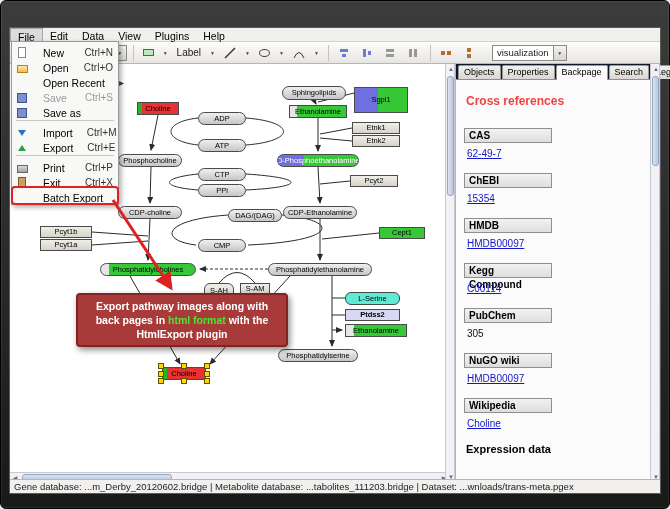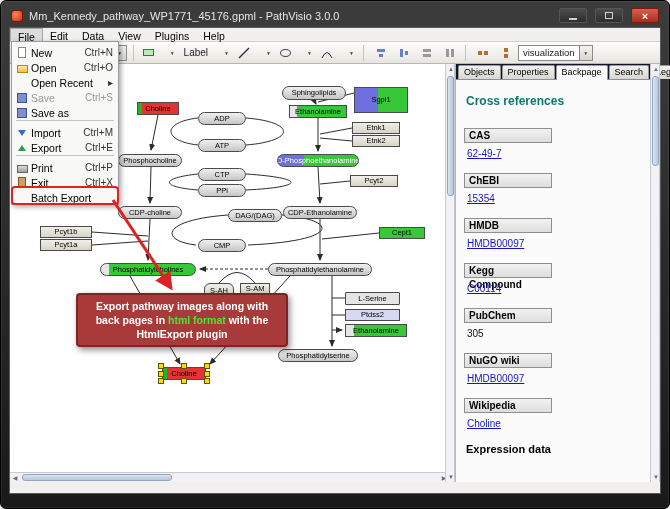--- a/index.html
+++ b/index.html
@@ -11,21 +11,21 @@
 .title-text{flex:1;overflow:hidden;white-space:nowrap;text-overflow:ellipsis}
 .winbtn{width:28px;height:15px;display:flex;align-items:center;justify-content:center;border:1px solid #555;background:linear-gradient(180deg,#4c4c4c,#2e2e2e);margin-left:2px;border-radius:2px;cursor:default}
 .winbtn .min-glyph{width:8px;height:2px;background:#d0d0d0;margin-top:6px}
 .winbtn .max-glyph{width:8px;height:7px;border:1px solid #d0d0d0}
 .winbtn.close{background:linear-gradient(180deg,#d9604f,#a72c1d);border-color:#7d190d;color:#fff;font-size:11px;font-weight:bold}
 .client{position:absolute;left:8px;top:26px;right:8px;bottom:14px;background:#f1f0ee;border:1px solid #5a5a5a}
 .menubar{position:absolute;left:0;top:0;right:0;height:14px;background:#f1f0ee;border-bottom:1px solid #d3d1cc;display:flex;align-items:stretch;font-size:10.5px}
 .mb-item{padding:8px 7px;display:flex;align-items:center}
 .mb-item.open{background:#dcdcdc;border:1px solid #a8a8a8;border-bottom:none}
 .toolbar{position:absolute;left:0;top:14px;right:0;height:22px;background:linear-gradient(180deg,#fdfdfc,#e7e5e1);border-bottom:1px solid #b9b6b0;display:flex;align-items:center;gap:3px;padding:0 5px;font-size:10px;color:#222}
-.tbtn{height:18px;min-width:20px;display:flex;align-items:center;justify-content:flex-end;gap:16px;border:1px solid transparent;border-radius:2px;padding:0 2px}
+.tbtn{height:18px;min-width:20px;display:flex;align-items:center;justify-content:space-between;gap:9px;border:1px solid transparent;border-radius:2px;padding:0 2px}
 .tsep{width:1px;height:16px;background:#c6c3bd;margin:0 3px}
 .caret{font-size:5px;color:#444}
 .combo{display:flex;align-items:center;height:16px;background:#fff;border:1px solid #8a8a8a}
 .combo .combo-text{padding:0 4px;font-size:9.5px;min-width:30px}
 .combo .combo-btn{width:13px;height:100%;background:linear-gradient(180deg,#f4f3f1,#d8d5cf);border-left:1px solid #8a8a8a;display:flex;align-items:center;justify-content:center}
 .icon-page{width:10px;height:12px;background:#fff;border:1px solid #777;position:relative}
 .icon-page:after{content:"";position:absolute;right:-1px;top:-1px;border:3px solid transparent;border-top-color:#d8d5cf;border-right-color:#d8d5cf}
 .icon-greenrect{width:11px;height:7px;background:#bfe8bf;border:1px solid #2e7d2e}
 .icon-oval{width:11px;height:8px;border:1px solid #444;border-radius:50%}
 .mini-svg{display:block}
@@ -35,44 +35,44 @@
 .canvas svg.edges{position:absolute;left:0;top:0;z-index:1}
 .nd{position:absolute;display:flex;align-items:center;justify-content:center;font-size:7.5px;line-height:1;border:1px solid #4a4a4a;background:#dcdcdc;color:#000;white-space:nowrap;z-index:2;overflow:hidden}
 .nd.met{border-radius:7px;background:linear-gradient(180deg,#f0f0f0,#c6c6c6)}
 .nd.gene{background:linear-gradient(180deg,#efeee8,#d7d5c9)}
 .nd.red{background:linear-gradient(90deg,#28b428 0 9%,#e63232 9%)}
 .nd.green{background:linear-gradient(90deg,#e6e6e6 0 13%,#37c837 13%)}
 .nd.greenmet{border-radius:7px;background:linear-gradient(90deg,#e6e6e6 0 9%,#37c837 9%)}
 .nd.bluegreen{border-radius:7px;background:linear-gradient(90deg,#6f6fe0 0 32%,#37c837 32%);color:#fff}
 .nd.genebg{background:linear-gradient(90deg,#6f6fe0 0 45%,#37c837 45%)}
 .nd.genegreen{background:#37c837}
-.nd.lavmet{border-radius:1px;background:#e5e5e5}
+.nd.lavmet{border-radius:6px;background:#5eead4}
 .nd.lavgene{background:#d8d8f4}
 .handle{position:absolute;width:6px;height:6px;background:#ffd800;border:1px solid #5f5200;z-index:4}
 .annotation{position:absolute;left:66px;top:229px;width:212px;height:54px;background:#a93a3a;border:2px solid #7e2424;border-radius:4px;box-shadow:2px 3px 6px rgba(0,0,0,.45);color:#fff;font-size:10.5px;font-weight:bold;display:flex;align-items:center;justify-content:center;text-align:center;padding:3px 8px;z-index:5;line-height:1.35}
 .annotation .hl{color:#46e832}
 .hscroll{position:absolute;left:0;top:408px;width:439px;height:10px;background:#f2f2f6;border-top:1px solid #c8c8cf;display:flex;align-items:center}
 .vscroll{width:10px;background:#f2f2f6;border-left:1px solid #c8c8cf;border-right:1px solid #c8c8cf;position:relative}
 .scroll-thumb-v{position:absolute;left:1px;width:7px;background:linear-gradient(90deg,#dde4f0,#b9c6de);border:1px solid #93a5c4;border-radius:3px}
 .scroll-thumb-h{position:absolute;top:1px;height:7px;background:linear-gradient(180deg,#dde4f0,#b9c6de);border:1px solid #93a5c4;border-radius:3px}
 .scroll-arrow{font-size:6px;color:#5d6b85;width:10px;text-align:center;line-height:10px}
 .sidepanel{width:195px;background:#fbfbfb;border-left:1px solid #b9b6b0;display:flex;flex-direction:column}
 .tabs{height:16px;background:#0f172a;border-bottom:1px solid #8f8f8f;display:flex;align-items:flex-end;padding:1px 2px 0 2px;gap:1px}
 .tab{font-size:9px;padding:1px 5px 2px 5px;background:linear-gradient(180deg,#f2f1ee,#d9d7d2);border:1px solid #9a9a9a;border-bottom:none;border-radius:2px 2px 0 0}
 .tab.active{background:#fbfbfb;position:relative;top:1px;padding-bottom:3px}
 .bp-content{flex:1;padding:10px 8px 0 8px;overflow:hidden}
-.bp-heading{color:#0f766e;font-weight:bold;font-size:12px;margin:4px 0 20px 2px}
+.bp-heading{color:#ef4444;font-weight:bold;font-size:12px;margin:4px 0 20px 2px}
 .bp-section{margin-bottom:12px}
 .bp-header{width:88px;height:15px;line-height:14px;padding:0 4px;background:linear-gradient(180deg,#f2f2f2,#dedede);border:1px solid #8f8f8f;font-size:10px;font-weight:bold}
 .bp-value{display:inline-block;margin:5px 0 0 3px;font-size:10px;color:#111;text-decoration:none}
 .bp-value.link{color:#1515c8;text-decoration:underline}
 .bp-footer{font-weight:bold;font-size:11px;margin:2px 0 0 2px}
 .statusbar{position:absolute;left:0;right:0;bottom:0;height:14px;background:#f1f0ee;border-top:1px solid #b9b6b0;display:flex;align-items:center;font-size:9.5px;color:#222;padding:0 4px;white-space:nowrap;overflow:hidden}
 .filemenu{position:absolute;left:10px;top:40px;width:108px;background:#f8f8f6;border:1px solid #9a9a9a;box-shadow:2px 2px 5px rgba(0,0,0,.35);z-index:50;padding:1px}
-.menu-item{display:flex;align-items:center;height:15px;font-size:10.5px;padding:4px 4px 0 2px;gap:2px}
+.menu-item{display:flex;align-items:center;height:15px;font-size:10.5px;padding:4px 4px 0 2px;gap:14px}
 .menu-item.disabled{color:#9a9a9a}
 .menu-item.highlighted{outline:2px solid #dd2222;outline-offset:0;border-radius:2px}
 .mi-icon{width:14px;height:13px;display:flex;align-items:center;justify-content:center;flex:none}
 .mi-label{flex:1;white-space:nowrap}
 .mi-shortcut{font-size:10px;color:#333}
 .menu-item.disabled .mi-shortcut{color:#9a9a9a}
 .menu-sep{height:1px;background:#c9c7c2;margin:2px 3px}
 .ic-page{width:8px;height:11px;background:#fff;border:1px solid #888}
 .ic-folder{width:11px;height:8px;background:linear-gradient(180deg,#ffe9a8,#f2bf4a);border:1px solid #b8860b;margin-top:2px}
 .ic-disk{width:10px;height:10px;background:#7d8fd0;border:1px solid #44518f}
@@ -80,31 +80,20 @@
 .ic-export{width:0;height:0;border:4px solid transparent;border-bottom:6px solid #2b9e4a;margin-bottom:4px}
 .ic-print{width:11px;height:8px;background:linear-gradient(#dcdcdc,#a0a0a0);border:1px solid #666;margin-top:2px}
 .ic-exit{width:8px;height:11px;background:#c8a064;border:1px solid #7a5a2a}
 .overlay-arrow{position:absolute;inset:0;z-index:60;pointer-events:none}
 </style>
 </head>
 <body>
 
 <div class="window">
 
-  <div class="titlebar">
-    <span class="app-icon"></span>
-    <span class="title-text">Mm_Kennedy_pathway_WP1771_45176.gpml - PathVisio 3.0.0</span>
-    <span class="winbtn">
-        <span class="min-glyph"></span>
-      </span>
-    <span class="winbtn">
-        <span class="max-glyph"></span>
-      </span>
-    <span class="winbtn close">×</span>
-  </div>
 
   <div class="client">
 
     <div class="menubar">
       <div style="display:flex">
           <div class="mb-item open">File</div>
           <div class="mb-item">Edit</div>
           <div class="mb-item">Data</div>
           <div class="mb-item">View</div>
           <div class="mb-item">Plugins</div>
@@ -180,21 +169,21 @@
             <rect x="1" y="4" width="4" height="4" fill="#b07030"></rect>
             <rect x="7" y="4" width="4" height="4" fill="#b07030"></rect>
           </svg>
         </span>
       <span class="tbtn">
           <svg class="mini-svg" width="12" height="12">
             <rect x="4" y="1" width="4" height="4" fill="#b07030"></rect>
             <rect x="4" y="7" width="4" height="4" fill="#b07030"></rect>
           </svg>
         </span>
-      <span class="combo" style="margin-left:0">
+      <span class="combo" style="margin-left:9px">
         <span class="combo-text" style="min-width:58px">visualization</span>
         <span class="combo-btn">
             <span class="caret">▼</span>
           </span>
       </span>
     </div>
 
     <div class="main">
 
       <div class="canvas-wrap">
@@ -255,21 +244,21 @@
               <div class="nd met" style="left: 273px; top: 142px; width: 74px; height: 13px;">CDP-Ethanolamine</div>
               <div class="nd genegreen" style="left: 369px; top: 163px; width: 46px; height: 12px;">Cept1</div>
               <div class="nd met" style="left: 188px; top: 175px; width: 48px; height: 13px;">CMP</div>
               <div class="nd gene" style="left: 30px; top: 162px; width: 52px; height: 12px;">Pcyt1b</div>
               <div class="nd gene" style="left: 30px; top: 175px; width: 52px; height: 12px;">Pcyt1a</div>
               <div class="nd greenmet" style="left: 90px; top: 199px; width: 96px; height: 13px;">Phosphatidylcholines</div>
               <div class="nd met" style="left: 258px; top: 199px; width: 104px; height: 13px;">Phosphatidylethanolamine</div>
               <div class="nd gene" style="left: 194px; top: 219px; width: 30px; height: 16px; border-radius: 6px;">S-AH</div>
               <div class="nd gene" style="left: 230px; top: 219px; width: 30px; height: 12px;">S-AM</div>
               <div class="nd lavmet" style="left: 335px; top: 228px; width: 55px; height: 13px;">L-Serine</div>
-              <div class="nd lavgene" style="left: 335px; top: 245px; width: 55px; height: 12px;">Ptdss2</div>
+              <div class="nd lavgene" style="left: 335px; top: 245px; width: 55px; height: 12px; font-weight: bold;">Ptdss2</div>
               <div class="nd green" style="left: 335px; top: 260px; width: 62px; height: 13px;">Ethanolamine</div>
               <div class="nd met" style="left: 268px; top: 285px; width: 80px; height: 13px; text-align: right;">Phosphatidylserine</div>
               <div class="nd red" style="left: 152px; top: 303px; width: 44px; height: 13px;">Choline</div>
               <div class="handle" style="left: 148px; top: 299px;"></div>
               <div class="handle" style="left: 171px; top: 299px;"></div>
               <div class="handle" style="left: 194px; top: 299px;"></div>
               <div class="handle" style="left: 148px; top: 306.5px;"></div>
               <div class="handle" style="left: 194px; top: 306.5px;"></div>
               <div class="handle" style="left: 148px; top: 314px;"></div>
               <div class="handle" style="left: 171px; top: 314px;"></div>
@@ -318,20 +307,23 @@
       </div>
 
       <div class="vscroll">
         <div class="scroll-arrow">▲</div>
         <span class="scroll-thumb-v" style="top:12px;height:90px"></span>
         <div class="scroll-arrow" style="position:absolute;bottom:0">▼</div>
       </div>
 
     </div>
 
+    <div class="statusbar">
+      <span>Gene database: ...m_Derby_20120602.bridge | Metabolite database: ...tabolites_111203.bridge | Dataset: ...wnloads/trans-meta.pgex</span>
+    </div>
 
   </div>
 
   <div class="filemenu">
       <div class="menu-item">
         <span class="mi-icon">
           <span class="ic-page"></span>
         </span>
         <span class="mi-label">New</span>
         <span class="mi-shortcut">Ctrl+N</span>

